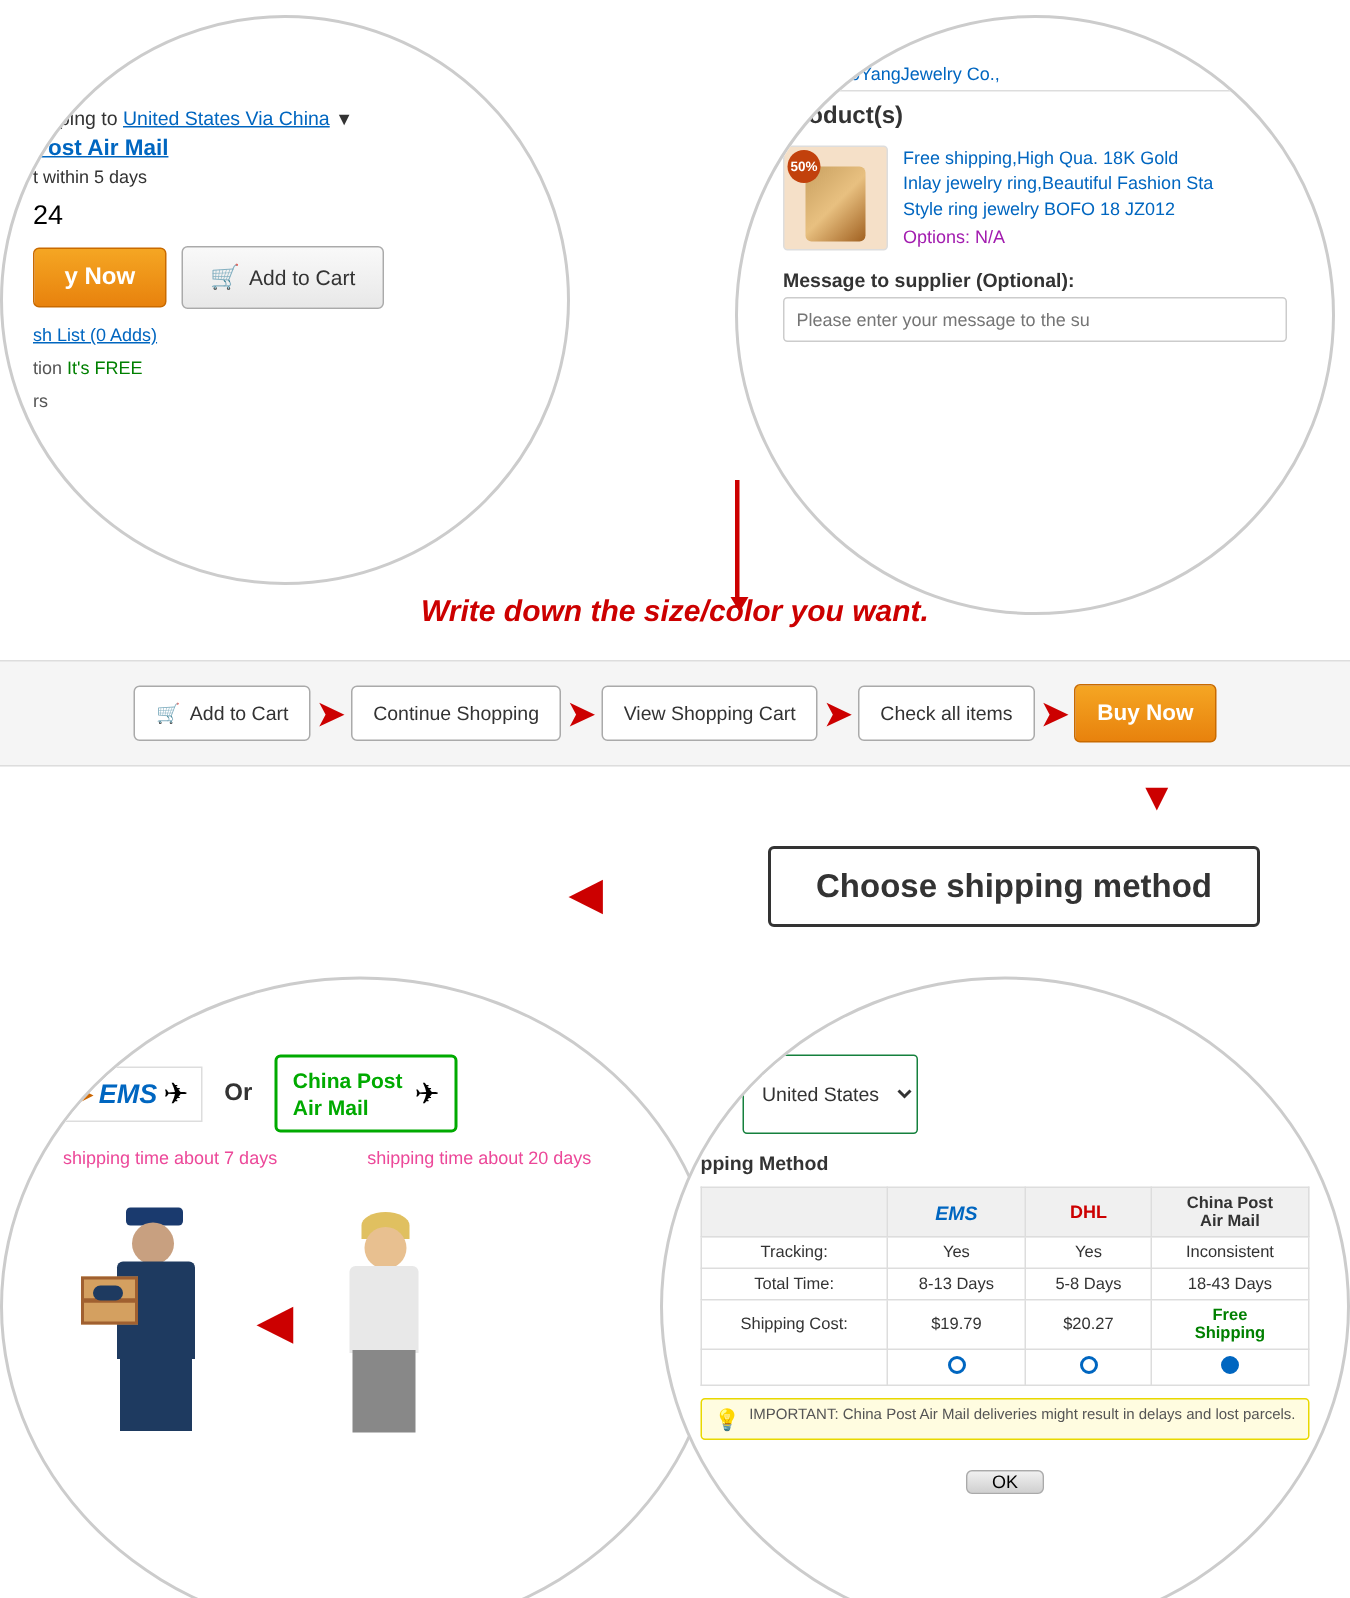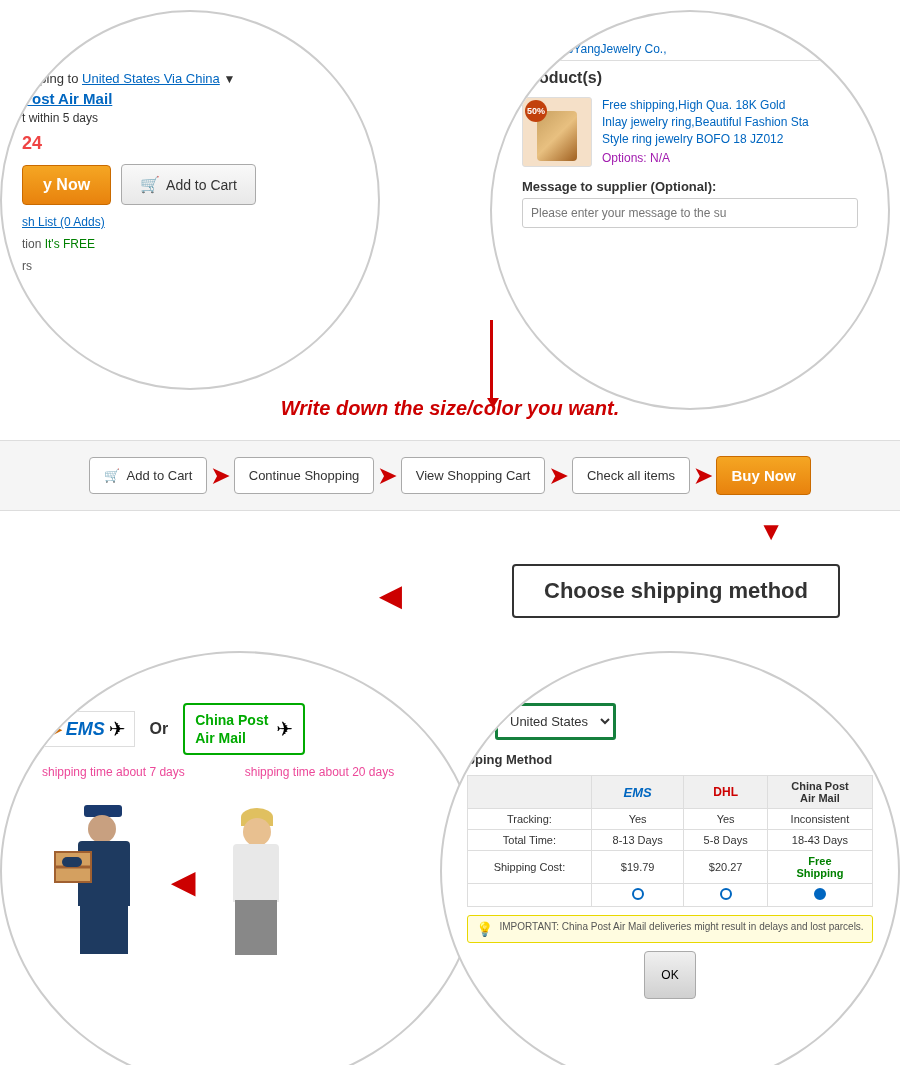--- a/index.html
+++ b/index.html
@@ -51,23 +51,23 @@
       text-decoration: underline;
       font-size: 15px;
       font-weight: bold;
     }
     .within-days {
       color: #333;
       font-size: 12px;
       margin-top: 4px;
     }
     .price-text {
-      color: #ef4444;
+      color: #000000;
       font-size: 18px;
-      font-weight: bold;
+      font-weight: normal;
       margin: 8px 0;
     }
     .btn-row {
       display: flex;
       align-items: center;
       gap: 10px;
       margin: 10px 0;
     }
     .buy-now-btn {
       background: linear-gradient(to bottom, #f5a623, #e8820d);
@@ -422,23 +422,23 @@
     .flag-icon::before {
       content: '';
       position: absolute;
       left: 0;
       top: 0;
       width: 10px;
       height: 8px;
       background: #00008b;
     }
     .country-dropdown {
-      border: 3px solid #15803d;
+      border: 1px solid #15803d;
       border-radius: 3px;
-      padding: 7px 8px;
+      padding: 17px 8px;
       font-size: 13px;
       background: #fff;
       color: #333;
     }
     .shipping-method-label {
       font-size: 13px;
       font-weight: bold;
       color: #333;
       margin-bottom: 8px;
     }
@@ -499,25 +499,25 @@
       gap: 6px;
       align-items: flex-start;
     }
     .bulb-icon {
       font-size: 14px;
       color: #e8c000;
       flex-shrink: 0;
     }
     .ok-btn {
       display: block;
-      margin: 8px auto 0;
+      margin: 20px auto 0;
       background: linear-gradient(to bottom, #f0f0f0, #d0d0d0);
       border: 1px solid #aaa;
       border-radius: 4px;
-      padding: 16px 16px;
+      padding: 0 16px;
       font-size: 12px;
       cursor: pointer;
     }
 
     .step-add-cart {
       display: flex;
       align-items: center;
       gap: 6px;
     }
 

